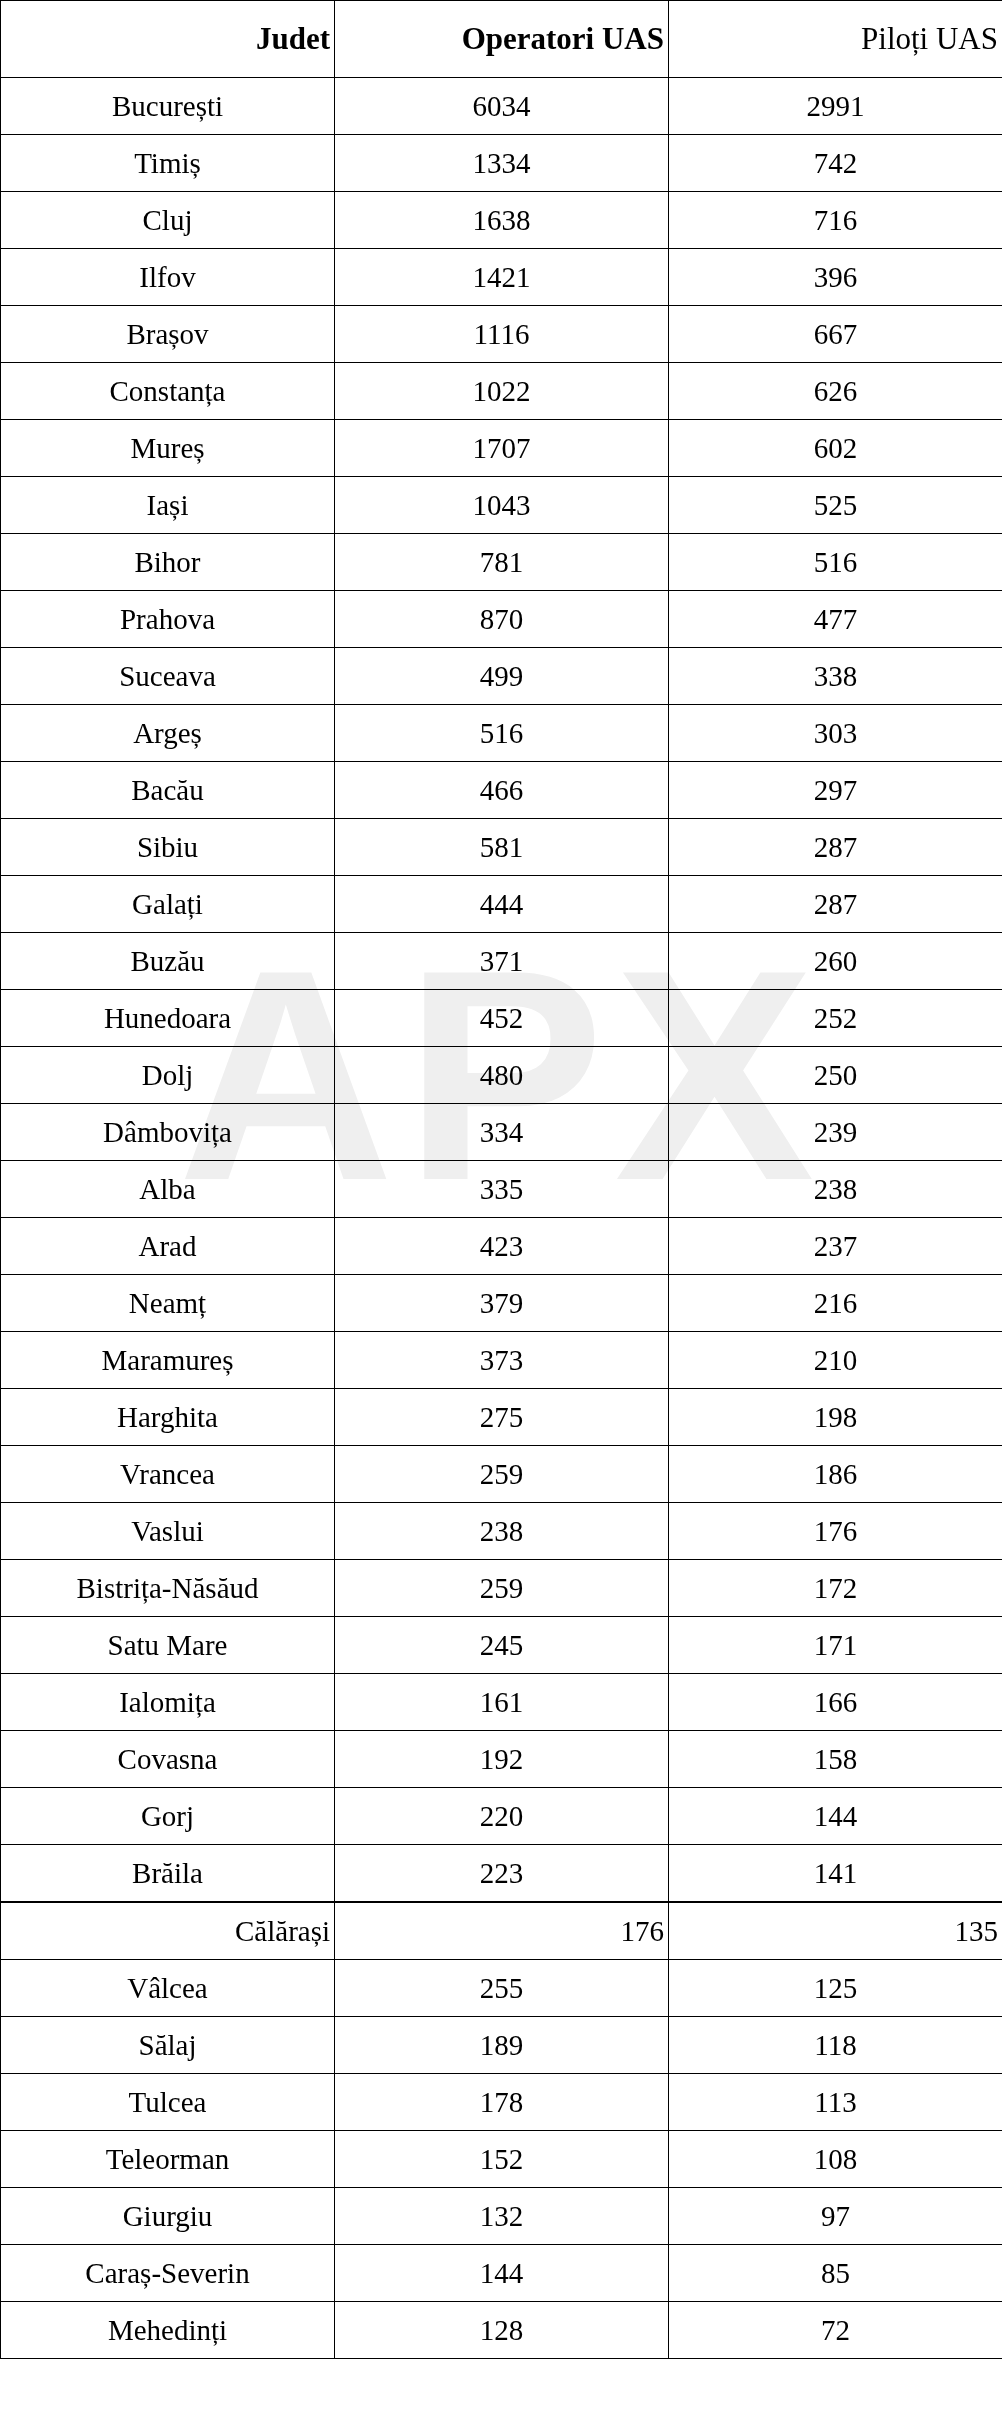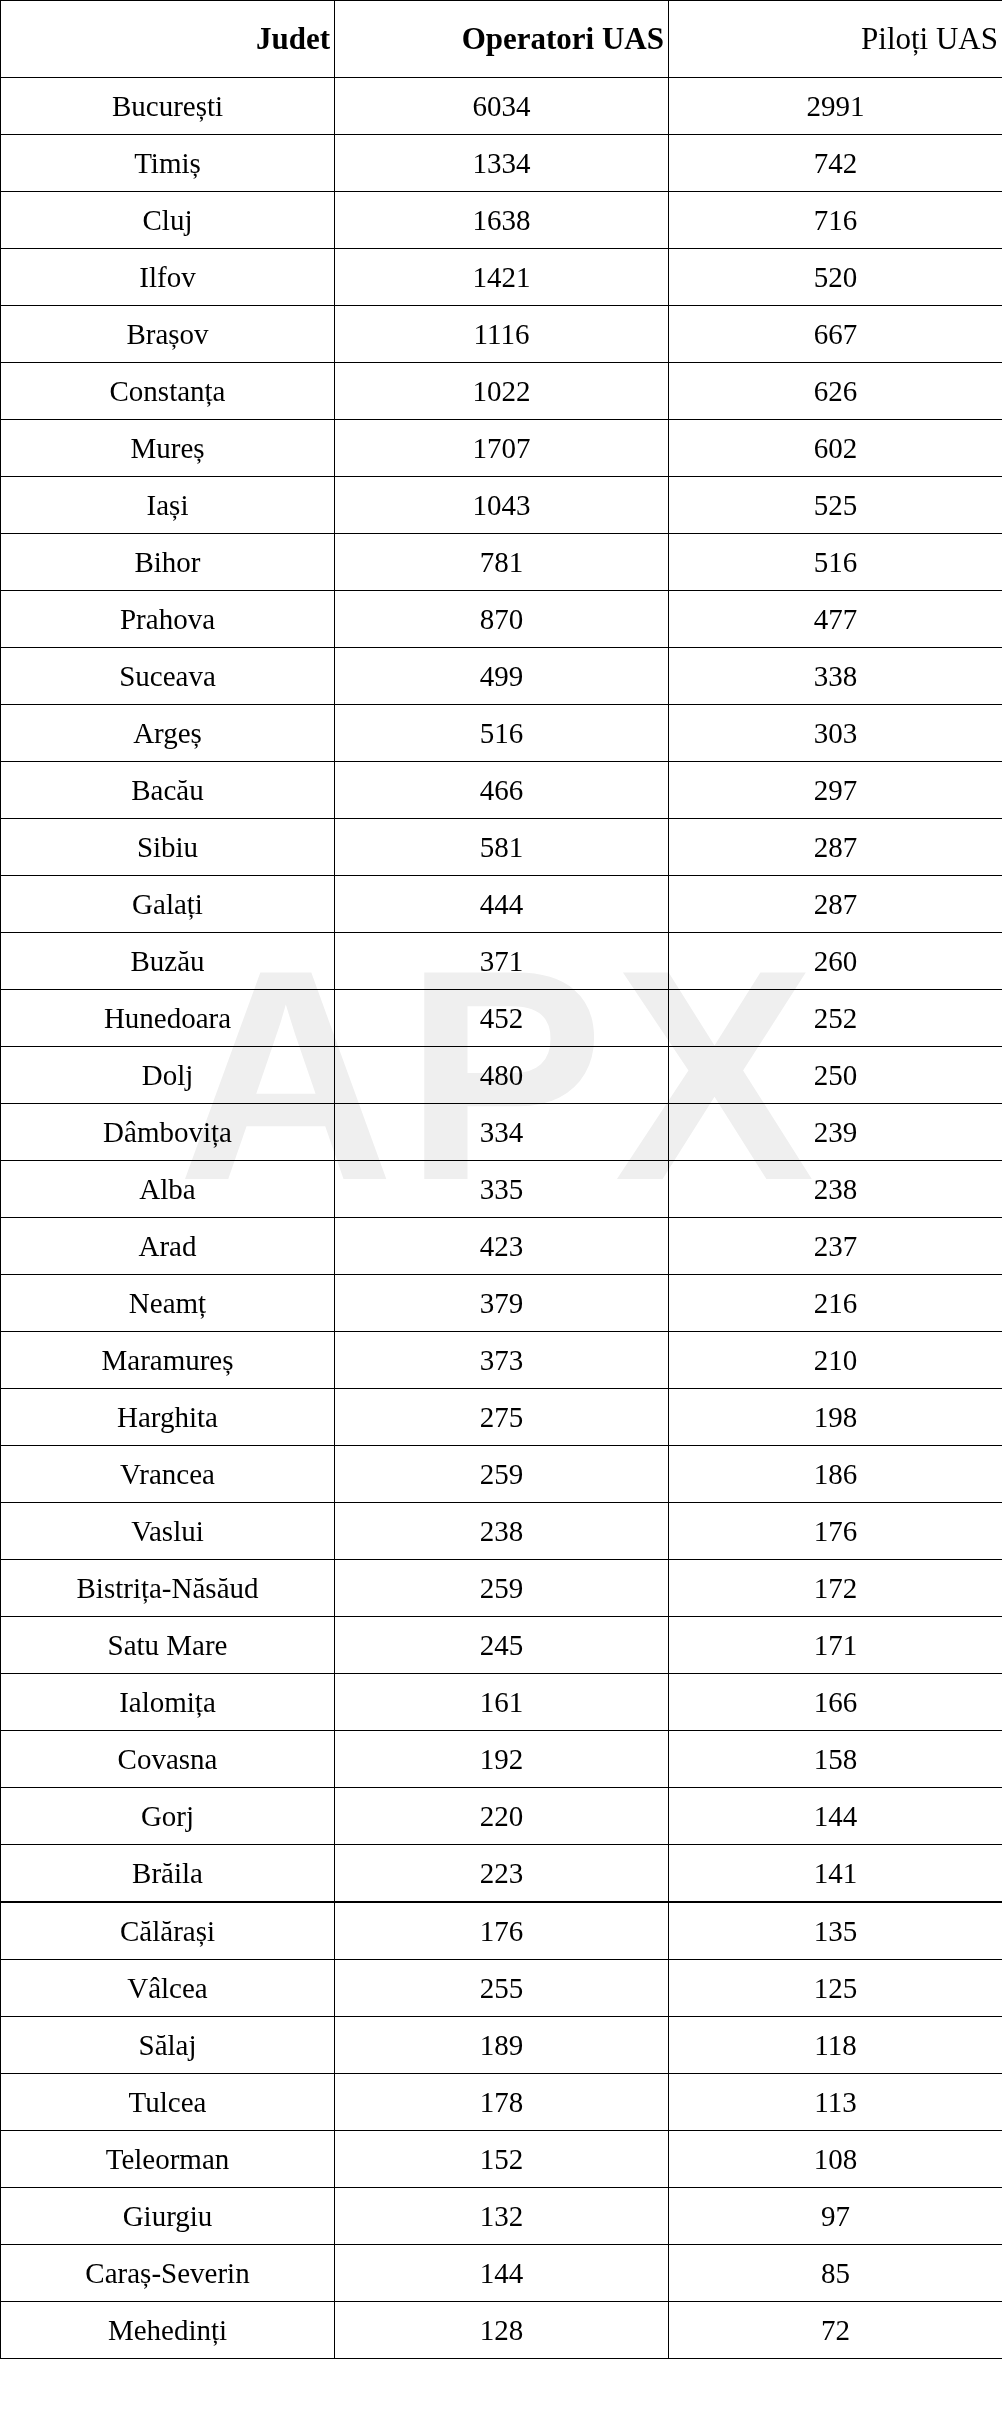--- a/index.html
+++ b/index.html
@@ -70,20 +70,21 @@
     font-weight: normal;
   }
   table.uas-table tbody td {
     height: 56px;
     font-size: 29px;
     padding: 0 4px;
     font-weight: normal;
   }
   table.uas-table tbody tr.thick-top td {
     border-top-width: 2px;
+    text-align: right;
   }
 </style>
 </head>
 <body>
 
 <div class="page">
 
   <div class="watermark">APX</div>
 
   <table class="uas-table">
@@ -111,21 +112,21 @@
           <td>742</td>
         </tr>
         <tr>
           <td>Cluj</td>
           <td>1638</td>
           <td>716</td>
         </tr>
         <tr>
           <td>Ilfov</td>
           <td>1421</td>
-          <td>520</td>
+          <td>396</td>
         </tr>
         <tr>
           <td>Brașov</td>
           <td>1116</td>
           <td>667</td>
         </tr>
         <tr>
           <td>Constanța</td>
           <td>1022</td>
           <td>626</td>

